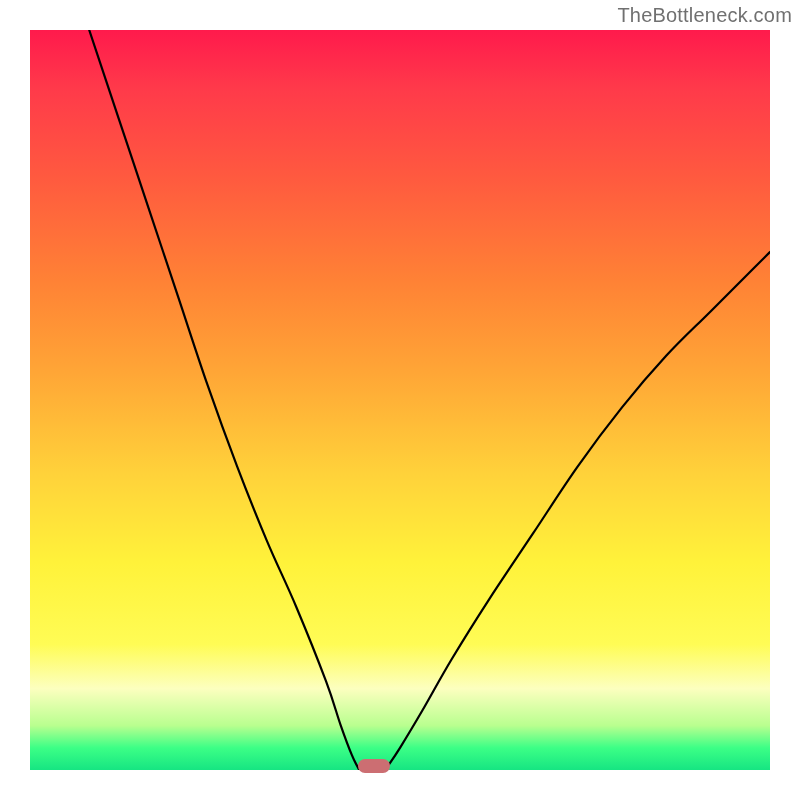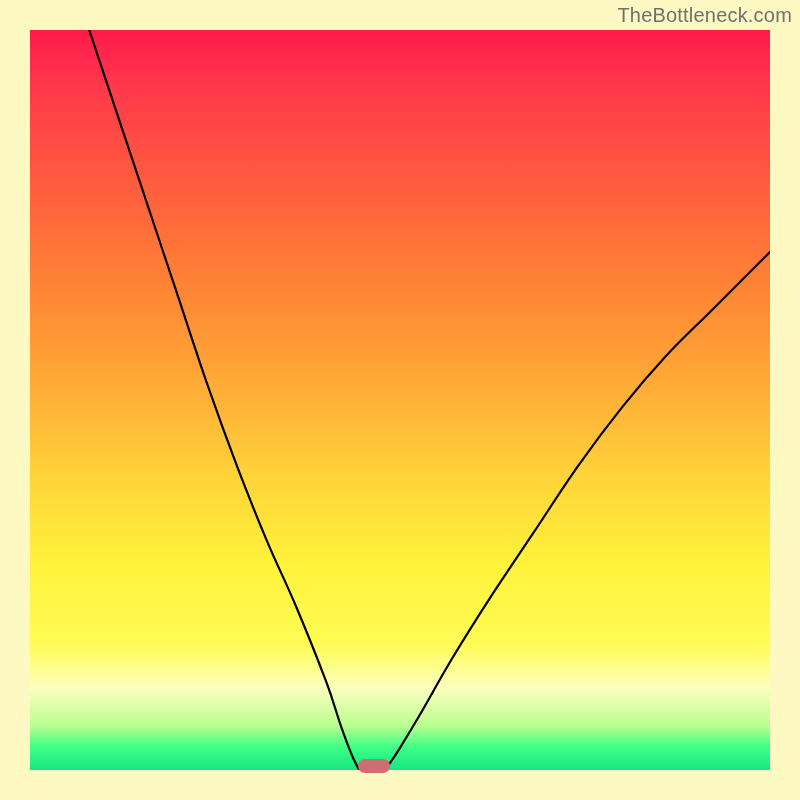--- a/index.html
+++ b/index.html
@@ -10,21 +10,21 @@
     overflow: hidden;
     background: #000;
     font-family: Arial, Helvetica, sans-serif;
   }
   .frame {
     position: absolute;
     left: 0;
     top: 0;
     width: 800px;
     height: 800px;
-    background: #fef9c3;
+    background: #ffffff;
   }
   .plot-area {
     position: absolute;
     left: 30px;
     top: 30px;
     width: 740px;
     height: 740px;
   }
   .gradient {
     position: absolute;

